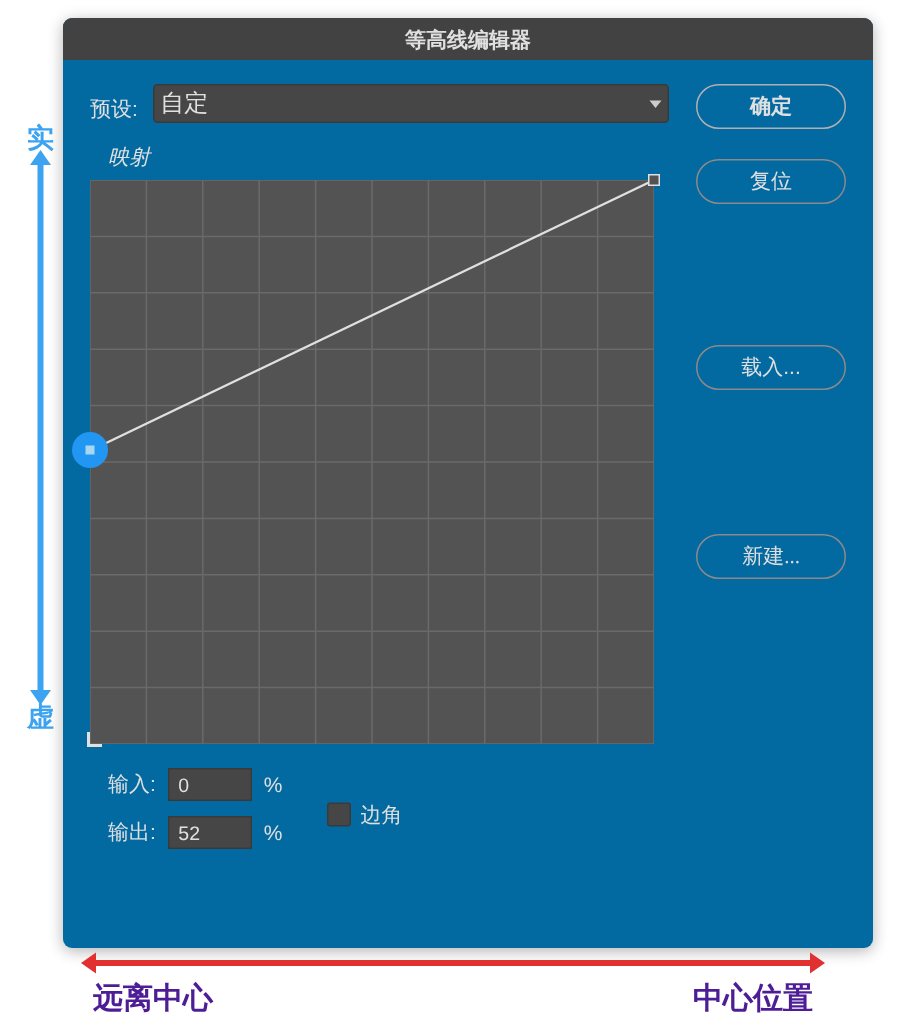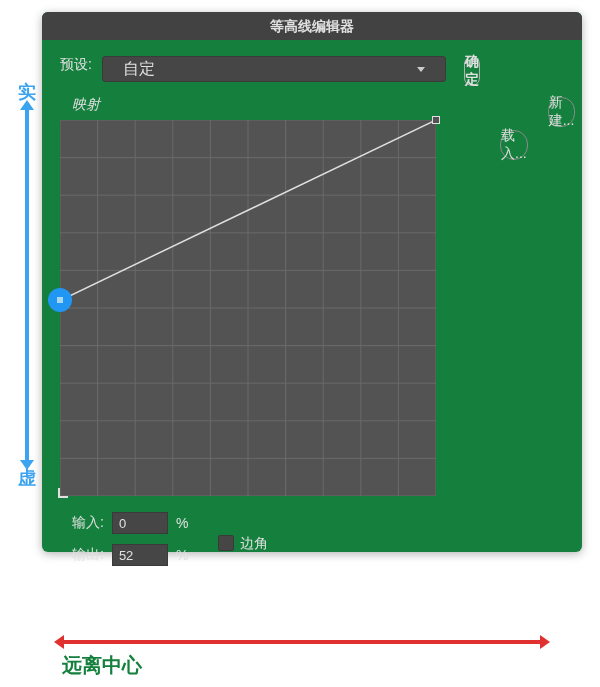--- a/index.html
+++ b/index.html
@@ -3,52 +3,52 @@
   <meta charset="utf-8">
   <style>
     * { margin: 0; padding: 0; box-sizing: border-box; }
     body { width: 600px; height: 687px; background: #fff; font-family: Arial, "Microsoft YaHei", sans-serif; position: relative; }
     
     .dialog {
       position: absolute;
       left: 42px;
       top: 12px;
       width: 540px;
-      height: 540px;
-      background: #15803d;
+      height: 620px;
+      background: #0369a1;
       border-radius: 6px;
       box-shadow: 0 2px 10px rgba(0,0,0,0.3);
     }
     
     .titlebar {
       height: 28px;
       background: #424242;
       border-radius: 6px 6px 0 0;
       text-align: center;
       line-height: 28px;
       color: #e0e0e0;
       font-size: 14px;
       font-weight: bold;
     }
     
     .content { padding: 16px 18px; display: flex; gap: 18px; }
     .left-panel { flex: 1; }
-    .right-panel { width: 100px; display: flex; flex-direction: row; gap: 20px; }
-    
-    .preset-row { display: flex; align-items: flex-start; gap: 10px; margin-bottom: 14px; }
+    .right-panel { width: 100px; display: flex; flex-direction: column; gap: 20px; }
+    
+    .preset-row { display: flex; align-items: flex-end; gap: 10px; margin-bottom: 14px; }
     .preset-label { color: #e0e0e0; font-size: 14px; }
     
     .dropdown {
       flex: 1;
       height: 26px;
       background: #464646;
       border: 1px solid #3a3a3a;
       border-radius: 3px;
       color: #e0e0e0;
-      padding: 0 20px;
+      padding: 0 4px;
       display: flex;
       align-items: center;
       justify-content: space-between;
       cursor: pointer;
     }
     .dropdown-chevron { width: 0; height: 0; border-left: 4px solid transparent; border-right: 4px solid transparent; border-top: 5px solid #ccc; }
     
     .mapping-label { color: #e0e0e0; font-size: 14px; margin-bottom: 6px; margin-left: 12px; font-style: italic; }
     
     .curve-area {
@@ -124,21 +124,21 @@
       background: transparent;
       color: #e0e0e0;
       font-size: 14px;
       cursor: pointer;
       display: flex;
       align-items: center;
       justify-content: center;
     }
     .btn-primary { border-color: #b0b0b0; font-weight: bold; }
     .btn-gap { margin-top: 74px; }
-    .btn-gap2 { margin-top: 41px; }
+    .btn-gap2 { margin-top: 76px; font-family: Liberation Serif, serif; }
     
     .anno-vert {
       position: absolute;
       left: 18px;
       top: 80px;
       display: flex;
       flex-direction: column;
       align-items: center;
       height: 410px;
     }
@@ -179,21 +179,21 @@
       position: absolute;
       top: 50%;
       transform: translateY(-50%);
       width: 0; height: 0;
       border-top: 7px solid transparent;
       border-bottom: 7px solid transparent;
     }
     .anno-arrow-h::before { left: -8px; border-right: 10px solid #e03030; }
     .anno-arrow-h::after { right: -8px; border-left: 10px solid #e03030; }
     .anno-h-labels { display: flex; justify-content: space-between; }
-    .anno-h-label { color: #15803d; font-size: 20px; font-weight: bold; }
+    .anno-h-label { color: #4c1d95; font-size: 20px; font-weight: bold; }
   </style>
 </head>
 <body>
 
 <div class="dialog">
   <div class="titlebar">等高线编辑器</div>
   <div class="content">
     <div class="left-panel">
       <div class="preset-row">
         <span class="preset-label">预设:</span>
@@ -255,30 +255,32 @@
         </div>
         <div class="corner-check">
           <div class="checkbox"></div>
           <span class="field-label">边角</span>
         </div>
       </div>
     </div>
 
     <div class="right-panel">
       <div class="btn btn-primary">确定</div>
+      <div class="btn">复位</div>
       <div class="btn btn-gap">载入...</div>
       <div class="btn btn-gap2">新建...</div>
     </div>
   </div>
 </div>
 
 <div class="anno-vert">
   <span class="anno-vert-label">实</span>
   <div class="anno-arrow-v"></div>
   <span class="anno-vert-label">虚</span>
 </div>
 
 <div class="anno-horiz">
   <div class="anno-arrow-h"></div>
   <div class="anno-h-labels">
     <span class="anno-h-label">远离中心</span>
+    <span class="anno-h-label">中心位置</span>
   </div>
 </div>
 
 </body></html>

